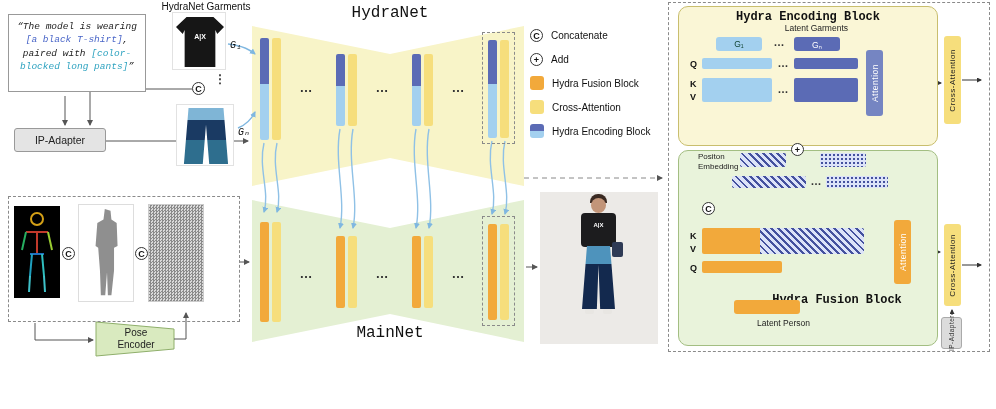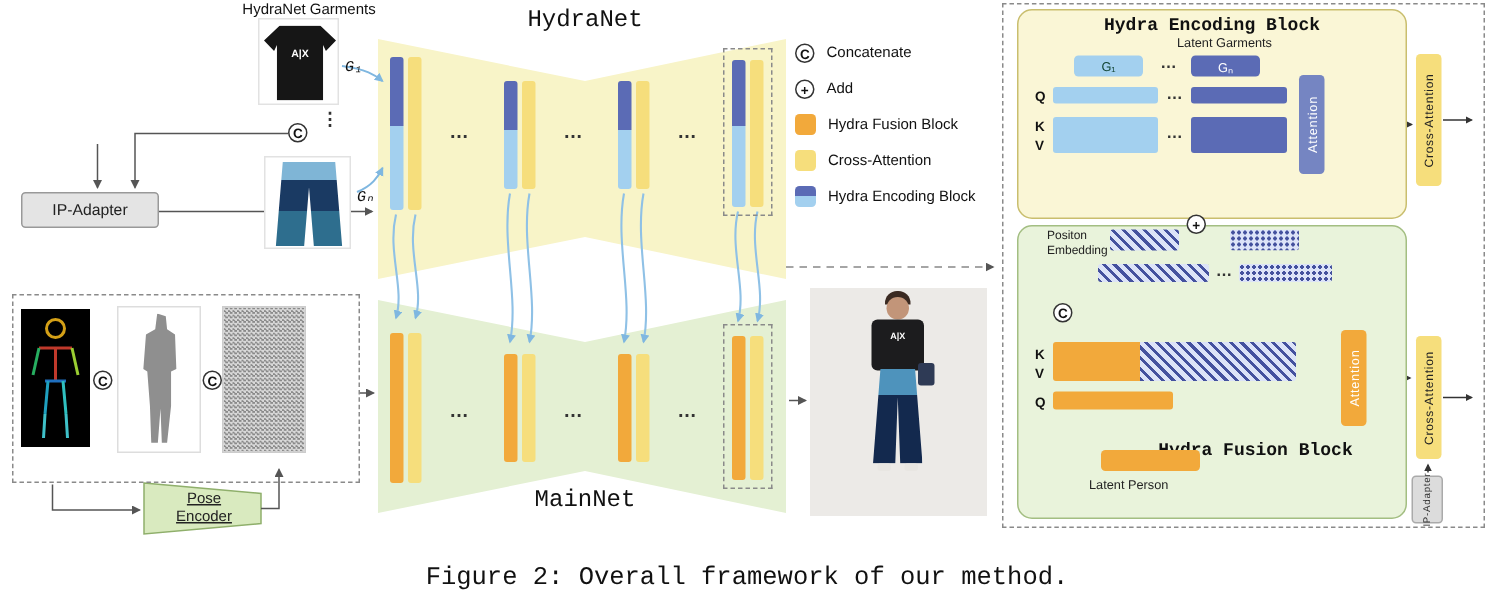--- a/index.html
+++ b/index.html
@@ -92,20 +92,23 @@
       <path d="M709,216 V225" marker-end="url(#md)"></path>
       <path d="M864,241 H891" marker-end="url(#md)"></path>
       <path d="M782,267 H891" marker-end="url(#md)"></path>
       <path d="M912,252 H940" marker-end="url(#md)"></path>
       <path d="M962,265 H981" marker-end="url(#md)"></path>
       <path d="M952,315 V310" marker-end="url(#md)"></path>
     </g>
     <path d="M767,298 V277" stroke="#E8941A" stroke-width="1.4" fill="none" marker-end="url(#mo)"></path>
   </svg>
 
+  <div class="abs serif" style="left:8px;top:14px;width:138px;height:78px;border:1px solid #999;background:#fff;box-sizing:border-box;padding:5px 4px;font-size:9.5px;font-style:italic;text-align:center;line-height:1.4;color:#222;">
+    <span>“The model is wearing </span><span class="q1">[a black T-shirt]</span><span>, paired with </span><span class="q2">[color-blocked long pants]</span><span>”</span>
+  </div>
 
   <div class="abs" style="left:150px;top:1px;width:112px;text-align:center;font-size:10px;color:#111;">HydraNet Garments</div>
 
   <div class="abs" style="left:172px;top:12px;width:54px;height:58px;background:#fff;border:1px solid #e2e2e2;box-sizing:border-box;">
     <div class="abs" style="left:3px;top:4px;width:48px;height:50px;background:#161616;clip-path:polygon(22% 0,78% 0,100% 20%,86% 34%,82% 26%,82% 100%,18% 100%,18% 26%,14% 34%,0 20%);">
       <div class="abs" style="left:0;top:16px;width:100%;text-align:center;color:#fff;font-size:7px;font-weight:bold;">A|X</div>
     </div>
   </div>
   <div class="abs serif" style="left:230px;top:40px;font-size:10px;font-style:italic;color:#111;">G₁</div>
 
@@ -187,21 +190,21 @@
       <line x1="30" y1="70" x2="31" y2="86" stroke="#3FC1C9" stroke-width="2"></line>
     </svg>
   </div>
   <div class="abs circle-sym" style="left:62px;top:247px;">C</div>
   <div class="abs" style="left:78px;top:204px;width:56px;height:98px;background:#fff;border:1px solid #ddd;box-sizing:border-box;">
     <div class="abs" style="left:6px;top:4px;width:44px;height:88px;background:#8f8f8f;clip-path:polygon(45% 0,58% 2%,60% 12%,72% 16%,74% 42%,66% 44%,66% 70%,60% 98%,52% 98%,50% 72%,46% 98%,36% 98%,34% 70%,30% 44%,24% 42%,28% 16%,42% 12%);"></div>
   </div>
   <div class="abs circle-sym" style="left:135px;top:247px;">C</div>
   <div class="abs" style="left:148px;top:204px;width:56px;height:98px;border:1px solid #ccc;box-sizing:border-box;background:repeating-conic-gradient(#8a8a8a 0% 25%,#d9d9d9 0% 50%) 0 0/3px 3px;"></div>
 
-  <div class="abs" style="left:106px;top:327px;width:60px;text-align:center;font-size:10px;line-height:1.2;color:#222;text-decoration:underline;">Pose Encoder</div>
+  <div class="abs" style="left:106px;top:327px;width:60px;text-align:center;font-size:10px;line-height:1.2;color:#222;">Pose Encoder</div>
 
   <div class="abs" style="left:540px;top:192px;width:118px;height:152px;background:#ECEAE7;overflow:hidden;">
     <div class="abs" style="left:50px;top:2px;width:17px;height:9px;background:#3A2A22;border-radius:8px 8px 0 0;"></div>
     <div class="abs" style="left:51px;top:6px;width:15px;height:15px;background:#C29579;border-radius:50%;"></div>
     <div class="abs" style="left:41px;top:21px;width:35px;height:34px;background:#1C1C1E;border-radius:4px;">
       <div class="abs" style="left:0;top:9px;width:100%;text-align:center;color:#fff;font-size:6px;font-weight:bold;">A|X</div>
     </div>
     <div class="abs" style="left:72px;top:50px;width:11px;height:15px;background:#2E3A55;border-radius:2px;"></div>
     <div class="abs" style="left:42px;top:54px;width:33px;height:63px;background:linear-gradient(180deg,#4E93BC 0 28%,#13294E 28% 100%);clip-path:polygon(15% 0,85% 0,100% 100%,55% 100%,50% 30%,45% 100%,0 100%);"></div>
     <div class="abs" style="left:45px;top:117px;width:9px;height:5px;background:#E8E6E2;border-radius:2px;"></div>
@@ -254,24 +257,23 @@
 
   <div class="abs kv" style="left:690px;top:263px;">Q</div>
   <div class="bar bar-org" style="left:702px;top:261px;width:80px;height:12px;"></div>
 
   <div class="abs vbox" style="left:894px;top:220px;width:17px;height:64px;background:#F2A93B;">
     <span class="vtext" style="font-size:8.5px;color:#fff;">Attention</span>
   </div>
 
   <div class="abs serif" style="left:752px;top:293px;width:170px;text-align:center;font-size:12px;font-weight:bold;color:#111;">Hydra Fusion Block</div>
   <div class="abs bar-org" style="left:734px;top:300px;width:66px;height:14px;border-radius:3px;position:absolute;"></div>
-  <div class="abs" style="left:726px;top:318px;width:84px;text-align:left;font-size:8.5px;color:#222;">Latent Person</div>
+  <div class="abs" style="left:726px;top:318px;width:84px;text-align:right;font-size:8.5px;color:#222;">Latent Person</div>
 
   <div class="abs vbox" style="left:944px;top:224px;width:17px;height:82px;background:#F6DE7C;">
     <span class="vtext" style="font-size:8px;color:#222;">Cross-Attention</span>
   </div>
   <div class="abs vbox" style="left:941px;top:317px;width:21px;height:32px;background:#DCDCDC;border:1px solid #aaa;box-sizing:border-box;">
     <span class="vtext" style="font-size:6.5px;color:#333;">IP-Adapter</span>
   </div>
 
-  <div class="abs serif" style="left:0;top:376px;width:996px;text-align:center;font-size:17px;color:#111;">Figure 2: Overall framework of our method.</div>
 
 </div>
 
 </body></html>

